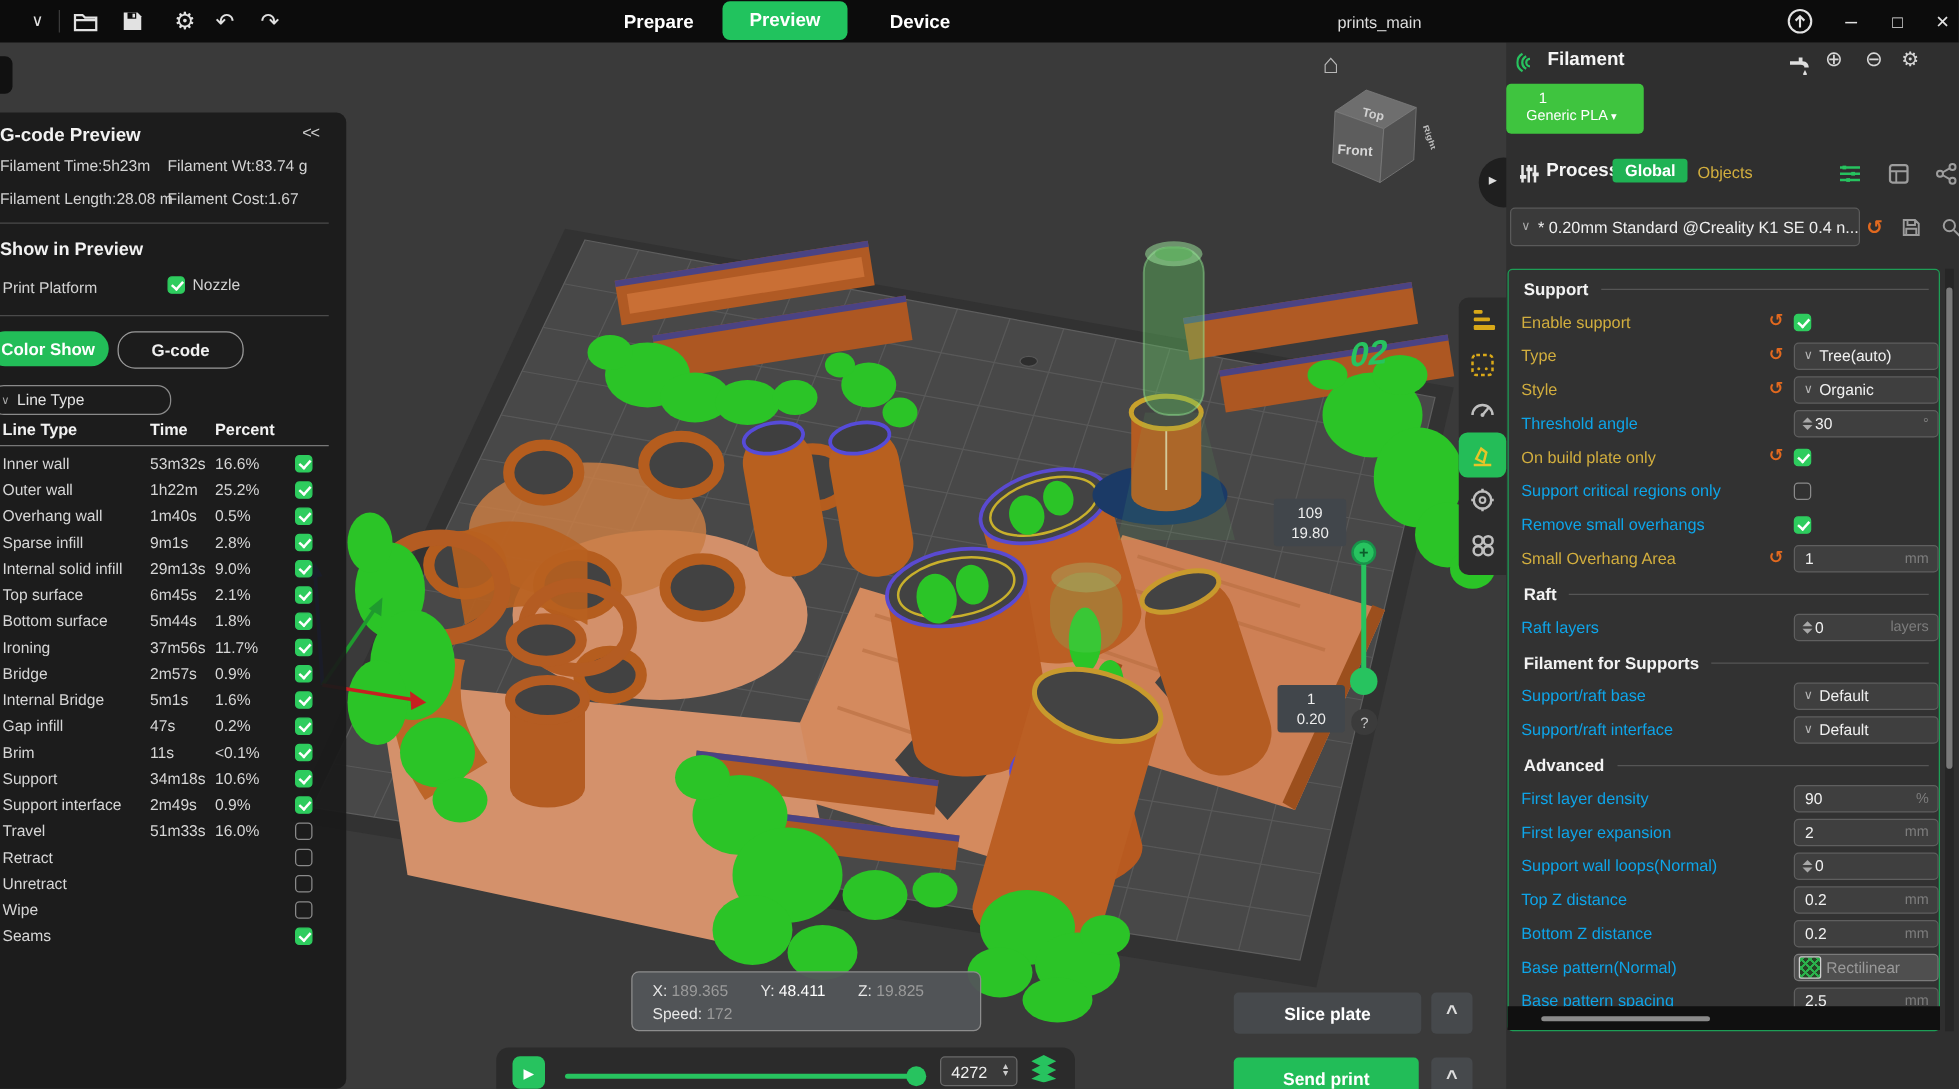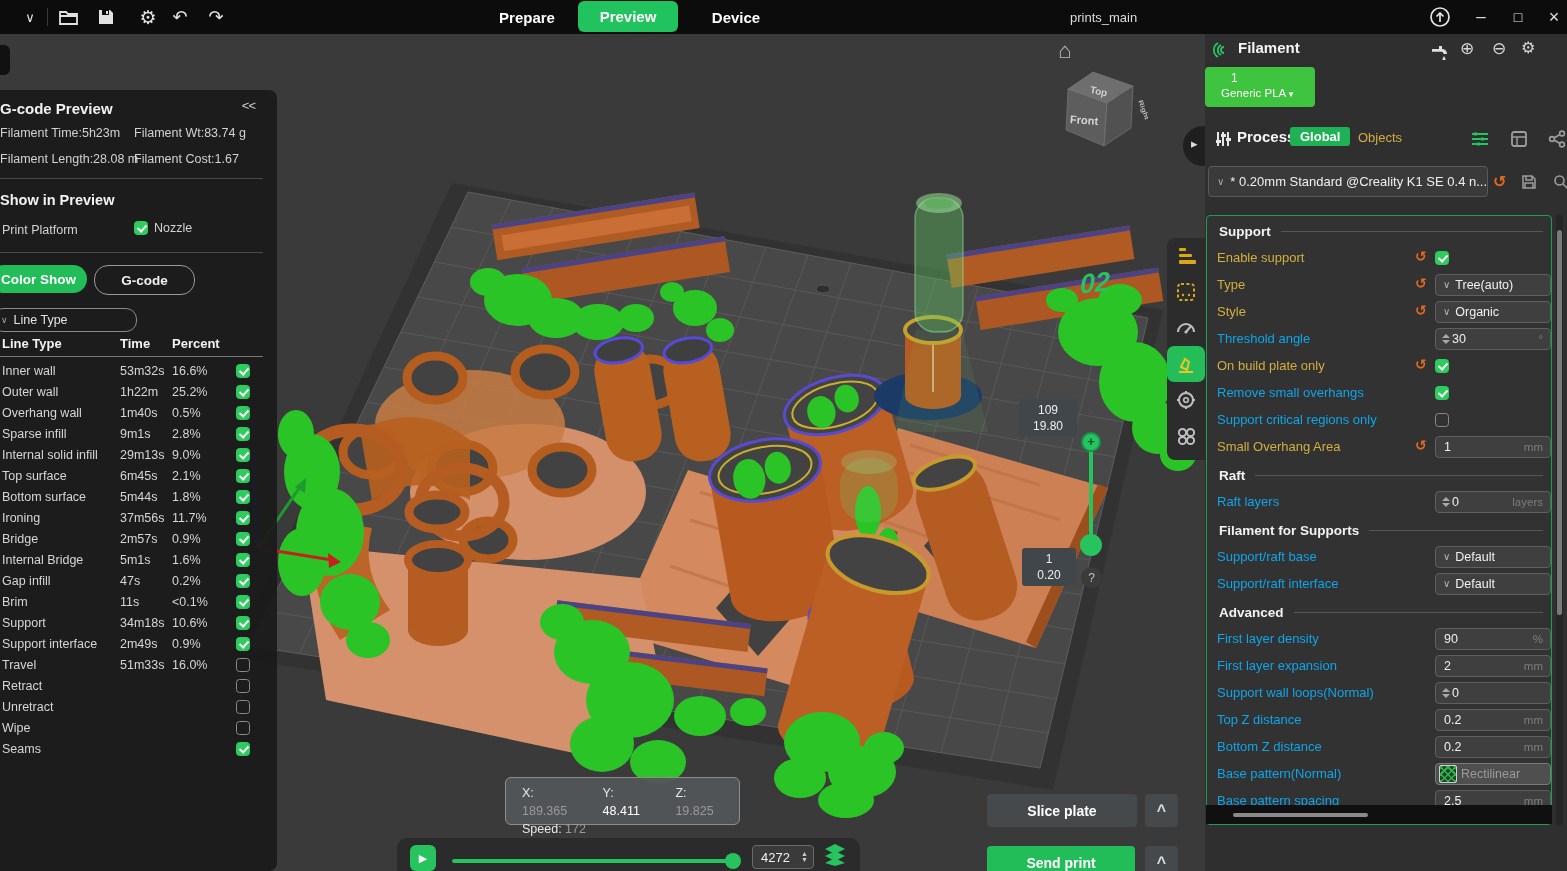--- a/index.html
+++ b/index.html
@@ -276,21 +276,21 @@
 </div>
 <div class="tool" style="left:1089px;top:442px;width:4px;height:103px;background:#27c35f;z-index:5;"></div>
 <div class="tool" style="left:1081px;top:432px;width:20px;height:20px;border-radius:50%;background:#27c35f;border:2px solid #18934a;box-sizing:border-box;color:#0b5d2b;font-weight:bold;font-size:13px;text-align:center;line-height:15px;z-index:6;">+</div>
 <div class="tool" style="left:1080px;top:534px;width:22px;height:22px;border-radius:50%;background:#27c35f;z-index:6;"></div>
 <div class="tipbox" style="left:1022px;top:548px;width:46px;">
   <div>1</div>
     <div>0.20</div>
 </div>
 <div class="tool" style="left:1081px;top:567px;width:21px;height:21px;border-radius:50%;background:#3b3b3b;color:#c5c5c5;font-size:12px;display:flex;align-items:center;justify-content:center;z-index:6;">?</div>
 
-<div class="tool" style="left:505px;top:777px;width:235px;height:48px;background:rgba(82,85,88,0.95);border:1px solid #8d8d8d;border-radius:6px;box-sizing:border-box;padding:6px 16px;font-size:12.5px;color:#e8e8e8;z-index:6;">
+<div class="tool" style="left:505px;top:777px;width:280px;height:48px;background:rgba(82,85,88,0.95);border:1px solid #8d8d8d;border-radius:6px;box-sizing:border-box;padding:6px 16px;font-size:12.5px;color:#e8e8e8;z-index:6;">
   <div style="display:flex;gap:26px;line-height:18px;">
     <span><span>X:</span> <span style="color:#9a9a9a;">189.365</span></span>
     <span><span>Y:</span> <span style="color:#ffffff;">48.411</span></span>
     <span><span>Z:</span> <span style="color:#9a9a9a;">19.825</span></span>
   </div>
   <div style="line-height:18px;"><span>Speed:</span> <span style="color:#9a9a9a;">172</span></div>
 </div>
 
 <div class="tool" style="left:397px;top:838px;width:463px;height:33px;background:#2b2b2b;border-radius:10px 10px 0 0;z-index:7;">
   <div style="position:absolute;left:13px;top:7px;width:26px;height:26px;background:#27c35f;border-radius:6px;color:#fff;font-size:11px;display:flex;align-items:center;justify-content:center;cursor:pointer;">▶</div>
@@ -641,29 +641,29 @@
         </div>
     </div>
     <div class="setrow">
       <span class="slabel warn">On build plate only</span>
       <span class="reset">↺</span>
       <div class="ctrlcol">
           <span class="cb on"></span>
         </div>
     </div>
     <div class="setrow">
+      <span class="slabel">Support critical regions only</span>
+      <div class="ctrlcol">
+          <span class="cb"></span>
+        </div>
+    </div>
+    <div class="setrow">
       <span class="slabel">Remove small overhangs</span>
       <div class="ctrlcol">
           <span class="cb on"></span>
-        </div>
-    </div>
-    <div class="setrow">
-      <span class="slabel">Support critical regions only</span>
-      <div class="ctrlcol">
-          <span class="cb"></span>
         </div>
     </div>
     <div class="setrow">
       <span class="slabel warn">Small Overhang Area</span>
       <span class="reset">↺</span>
       <div class="ctrlcol">
           <div class="inp">
             <span class="val">1</span>
             <span class="unit">mm</span>
           </div>

